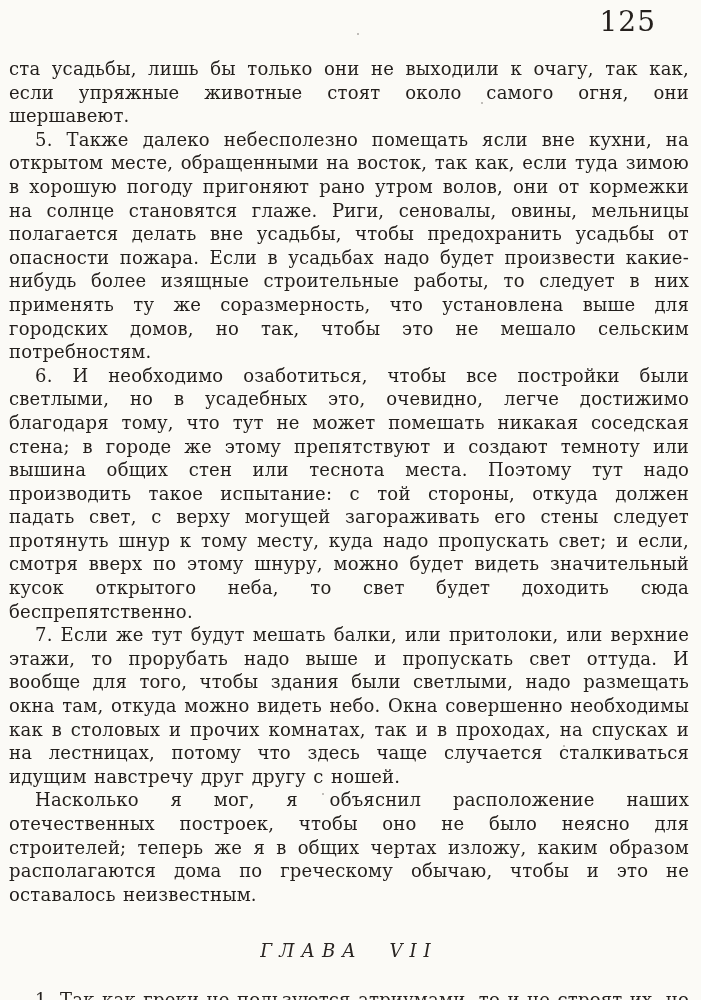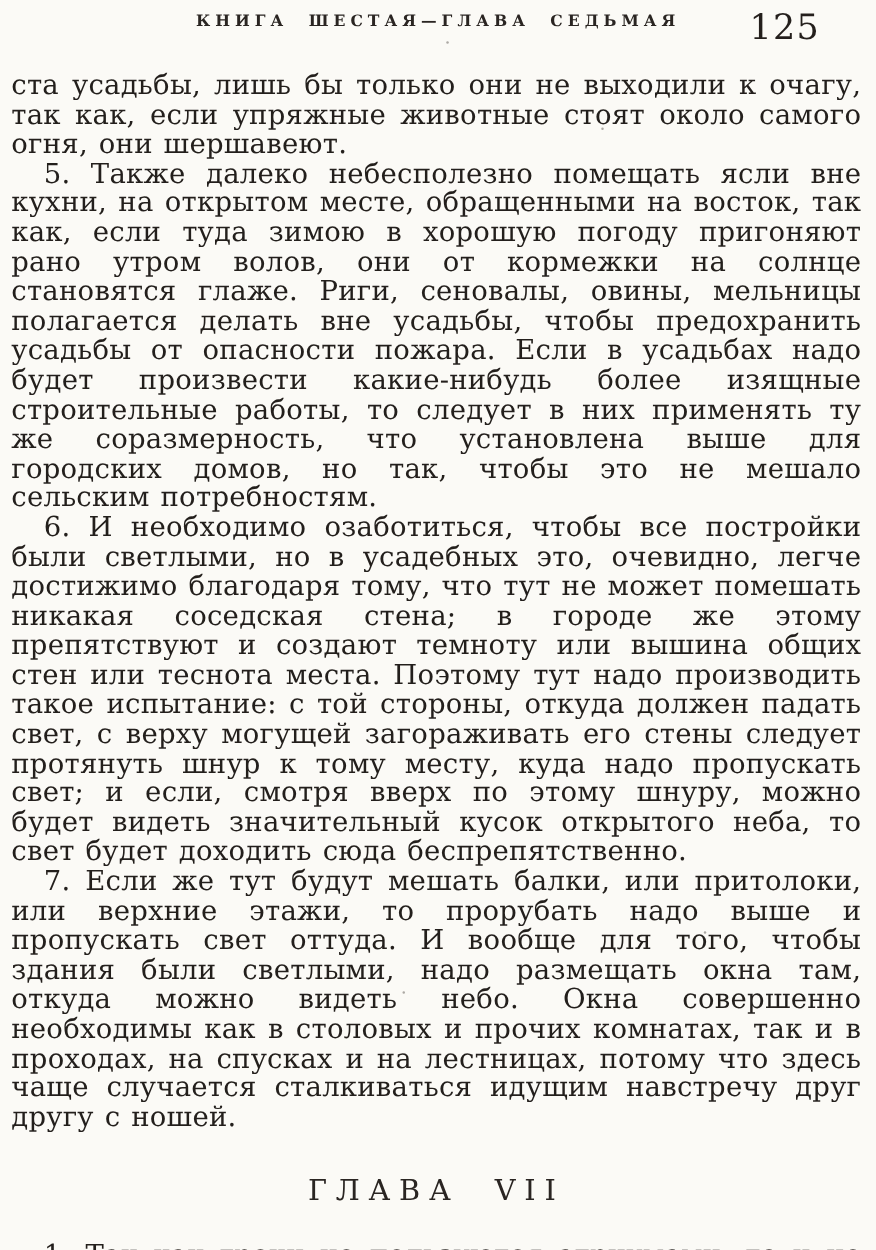--- a/index.html
+++ b/index.html
@@ -43,67 +43,68 @@
     color: #241f1c;
   }
   .body-text {
     position: absolute;
     top: 57px;
     left: 9px;
     right: 12px;
   }
   .para {
     margin: 0;
-    font-size: 22px;
+    font-size: 18px;
     line-height: 23.6px;
     text-align: justify;
     text-indent: 26px;
     letter-spacing: 0.2px;
     word-spacing: 1.5px;
     color: #231f1c;
   }
   .para.continuation {
     text-indent: 0;
   }
   .chapter-heading {
     margin: 34px 0 27px 0;
-    font-size: 23px;
+    font-size: 18px;
     font-weight: 400;
     text-align: center;
     letter-spacing: 7px;
     word-spacing: 14px;
     color: #2a2522;
     white-space: nowrap;
+    font-style: italic;
   }
   .speck {
     position: absolute;
     border-radius: 50%;
     background: rgba(45, 38, 32, 0.38);
   }
   .speck.s1 { left: 357px; top: 33px;  width: 2px; height: 2px; }
   .speck.s2 { left: 481px; top: 102px; width: 2px; height: 2px; }
   .speck.s3 { left: 147px; top: 420px; width: 2px; height: 2px; }
   .speck.s4 { left: 322px; top: 793px; width: 2px; height: 2px; }
   .speck.s5 { left: 563px; top: 745px; width: 2px; height: 2px; }
 </style>
 </head>
 <body>
 
 <div class="page">
 
   <header class="running-head">
-    <span class="running-title">КНИГА ШЕСТАЯ—ГЛАВА СЕДЬМАЯ</span>
     <span class="page-number">125</span>
   </header>
 
   <main class="body-text">
     <p class="para continuation">ста усадьбы, лишь бы только они не выходили к очагу, так как, если упряжные животные стоят около самого огня, они шершавеют.</p>
     <p class="para">5. Также далеко небесполезно помещать ясли вне кухни, на открытом месте, обращенными на восток, так как, если туда зимою в хорошую погоду пригоняют рано утром волов, они от кормежки на солнце становятся глаже. Риги, сеновалы, овины, мельницы полагается делать вне усадьбы, чтобы предохранить усадьбы от опасности пожара. Если в усадьбах надо будет произвести какие-нибудь более изящные строительные работы, то следует в них применять ту же соразмерность, что установлена выше для городских домов, но так, чтобы это не мешало сельским потребностям.</p>
     <p class="para">6. И необходимо озаботиться, чтобы все постройки были светлыми, но в усадебных это, очевидно, легче достижимо благодаря тому, что тут не может помешать никакая соседская стена; в городе же этому препятствуют и создают темноту или вышина общих стен или теснота места. Поэтому тут надо производить такое испытание: с той стороны, откуда должен падать свет, с верху могущей загораживать его стены следует протянуть шнур к тому месту, куда надо пропускать свет; и если, смотря вверх по этому шнуру, можно будет видеть значительный кусок открытого неба, то свет будет доходить сюда беспрепятственно.</p>
     <p class="para">7. Если же тут будут мешать балки, или притолоки, или верхние этажи, то прорубать надо выше и пропускать свет оттуда. И вообще для того, чтобы здания были светлыми, надо размещать окна там, откуда можно видеть небо. Окна совершенно необходимы как в столовых и прочих комнатах, так и в проходах, на спусках и на лестницах, потому что здесь чаще случается сталкиваться идущим навстречу друг другу с ношей.</p>
+    <p class="para">Насколько я мог, я объяснил расположение наших отечественных построек, чтобы оно не было неясно для строителей; теперь же я в общих чертах изложу, каким образом располагаются дома по греческому обычаю, чтобы и это не оставалось неизвестным.</p>
 
     <h2 class="chapter-heading">ГЛАВА VII</h2>
 
     <p class="para">1. Так как греки не пользуются атриумами, то и не строят их, но для входящих через наружную дверь делают не очень широкие проходы с конюшнями по одной стороне и с комнатами для привратников по другой, а сейчас же в конце проходов — внутренние двери. Это место между двумя дверями называется по-гречески θυρωρεῖον. Отсюда входят в перистиль. По трем сторонам у этого перистиля — портики, а в части, обра-</p>
   </main>
 
   <span class="speck s1"></span>
   <span class="speck s2"></span>
   <span class="speck s3"></span>
   <span class="speck s4"></span>

